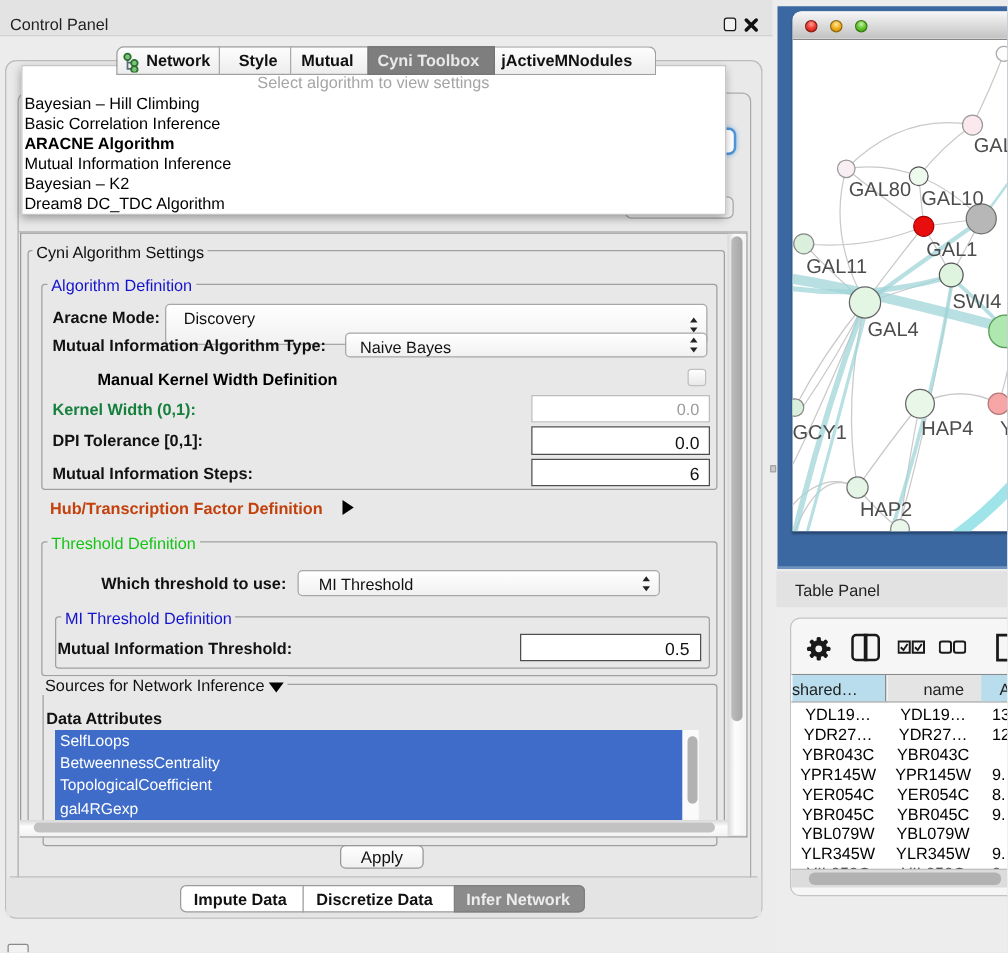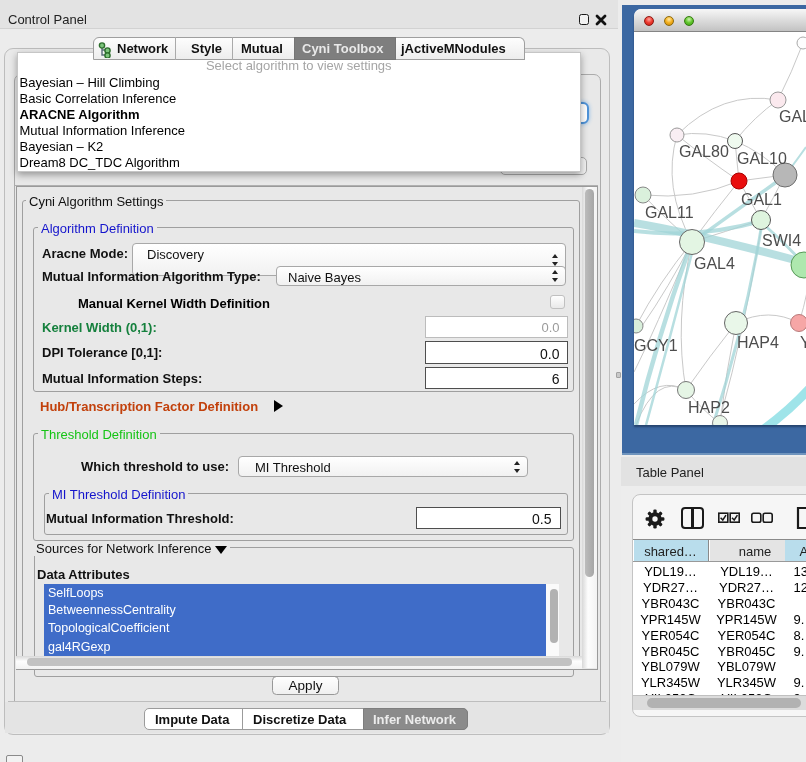--- a/index.html
+++ b/index.html
@@ -260,21 +260,21 @@
       <rect x="0.8" y="1.2" width="9" height="9" rx="1.8" fill="none" stroke="#1a1a1a" stroke-width="1.6"></rect>
       <rect x="12.2" y="1.2" width="9" height="9" rx="1.8" fill="none" stroke="#1a1a1a" stroke-width="1.6"></rect>
     </svg>
     <svg style="position:absolute; left:163px; top:11px;" width="20" height="24" viewBox="0 0 20 24">
       <path d="M2,2 L12,2 L17,7 L17,22 L2,22 Z" fill="none" stroke="#1a1a1a" stroke-width="2.2"></path>
     </svg>
   </div>
 
   <div class="abs" style="left:632.5px; top:538.5px; width:173.5px; height:164px; overflow:hidden; font-size:13px; background:#fff;">
     <div style="position:absolute; left:0; top:0; width:100%; height:23.5px; border-top:1px solid #8a8a8a; border-bottom:1px solid #999;"></div>
-    <div style="position:absolute; left:1px; top:1px; width:75px; height:21.5px; background:#b9ddec; border-right:1px solid #8a8a8a; text-align:center; padding-top:4px; color:#222;">shared…</div>
+    <div style="position:absolute; left:1px; top:1px; width:75px; height:21.5px; background:#b9ddec; border-right:1px solid #8a8a8a; text-align:left; padding-top:4px; color:#222;">shared…</div>
     <div style="position:absolute; left:77px; top:1px; width:92px; height:21.5px; background:#e4e4e4; border-right:1px solid #8a8a8a; text-align:center; padding-top:4px; color:#222;">name</div>
     <div style="position:absolute; left:152px; top:1px; width:30px; height:21.5px; background:#b9ddec; padding-top:4px; color:#222;">
         <span style="position:absolute; left:15px;">A</span>
       </div>
   </div>
   <div class="abs" style="left:632.5px; top:563px; width:173.5px; height:139px; overflow:hidden; font-size:13px; color:#000; background:#fff;">
     <div id="rows">
         <div style="position:absolute; left:0; top:1px; width:76px; text-align:center;">YDL19…</div>
         <div style="position:absolute; left:77px; top:1px; width:74px; text-align:center;">YDL19…</div>
         <div style="position:absolute; left:161px; top:1px; width:30px;">13</div>

